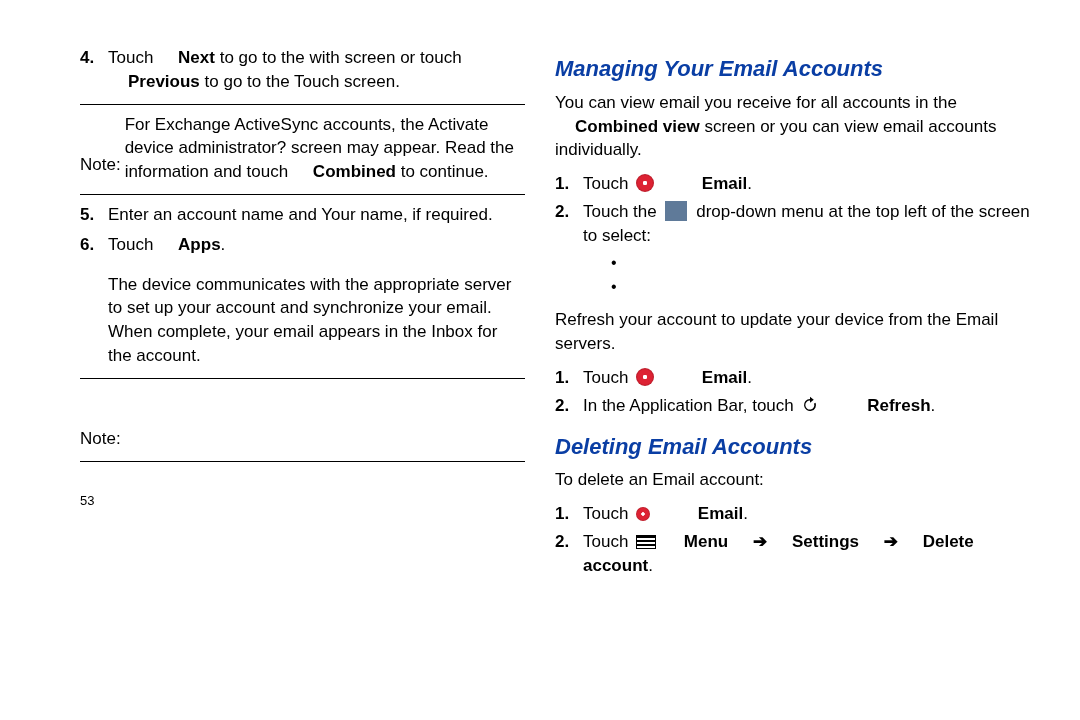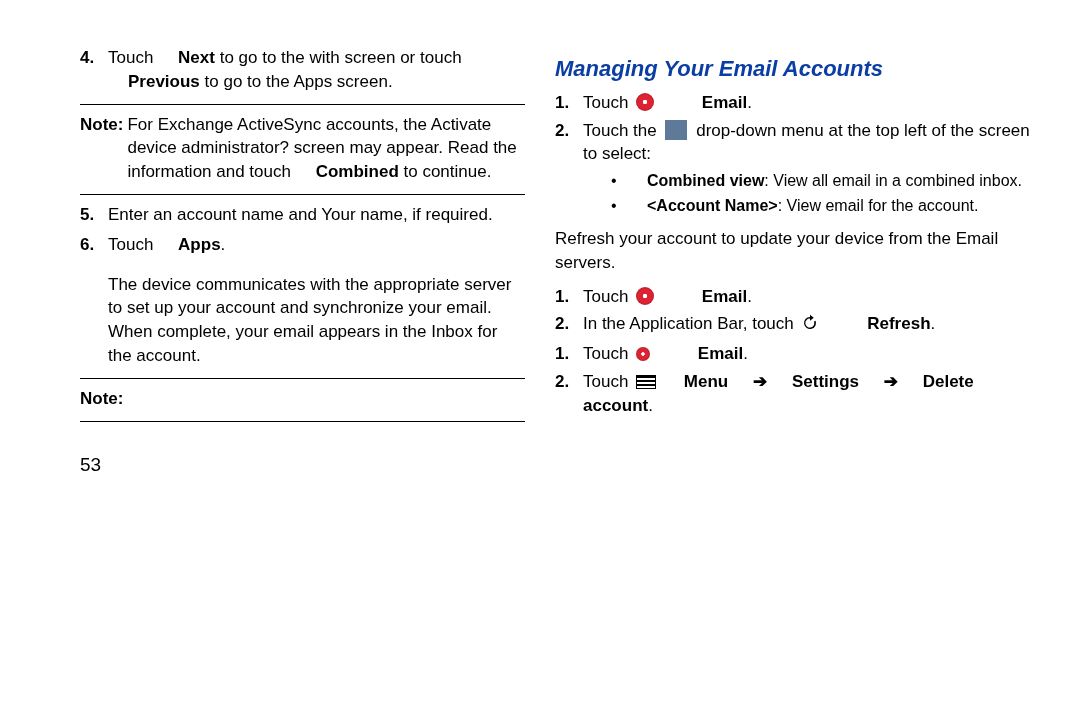--- a/index.html
+++ b/index.html
@@ -67,28 +67,29 @@
   .note-sep {
     border: none;
     border-top: 1.5px solid #000;
     margin: 10px 0 8px 40px;
   }
   .note-row {
     display: flex;
     margin: 0 0 0 40px;
   }
   .note-row .lbl {
-    font-weight: 700;
+    font-weight: 400;
     flex-shrink: 0;
     margin-right: 4px;
+    margin-top: 40px;
   }
   .note-row .body { flex: 1; }
   .pagenum {
     margin: 30px 0 0 40px;
-    font-size: 19px;
+    font-size: 13px;
   }
   
   .ico-email {
     display: inline-block;
     width: 18px;
     height: 18px;
     border-radius: 50%;
     background: radial-gradient(circle, #fff 15%, #d23 20%, #d23 55%, #7a0f17 95%);
     vertical-align: -3px;
     margin: 0 3px;
@@ -141,21 +142,21 @@
 <body>
 
 <div class="page">
 
   <div class="col">
 
     <div class="ol-block">
       <div class="li">
         <div class="num">4.</div>
         <div class="body">
-          <span>Touch </span><span class="b">Next</span><span> to go to the with screen or touch </span><span class="b">Previous</span><span> to go to the Apps screen.</span>
+          <span>Touch </span><span class="b">Next</span><span> to go to the with screen or touch </span><span class="b">Previous</span><span> to go to the Touch screen.</span>
         </div>
       </div>
     </div>
 
     <hr class="note-sep">
     <div class="note-row">
       <div class="lbl">Note:</div>
       <div class="body">
         <span>For Exchange ActiveSync accounts, the Activate device administrator? screen may appear. Read the information and touch </span><span class="b">Combined</span><span> to continue.</span>
       </div>
@@ -184,44 +185,45 @@
       <div class="lbl">Note:</div>
     </div>
     <hr class="note-sep">
 
     <div class="pagenum">53</div>
   </div>
 
   <div class="col">
 
     <div class="heading">Managing Your Email Accounts</div>
+    <div class="para-right">
+      <span>You can view email you receive for all accounts in the </span><span class="b">Combined view</span><span> screen or you can view email accounts individually.</span>
+    </div>
 
     <div class="ol-block-right">
       <div class="li">
         <div class="num">1.</div>
         <div class="body">
           <span>Touch </span>
           <span class="ico-email"></span>
           <span class="b"> </span><span class="b">Email</span><span>.</span>
         </div>
       </div>
       <div class="li">
         <div class="num">2.</div>
         <div class="body">
           <span>Touch the </span>
           <span class="ico-dropdown"></span>
           <span> drop-down menu at the top left of the screen to select:</span>
           <div class="bullet-block">
             <div class="bullet">
                 <div class="dot">•</div>
-                <div><span class="b">Combined view</span><span>: View all email in a combined inbox.</span></div>
               </div>
             <div class="bullet">
                 <div class="dot">•</div>
-                <div><span class="b">&lt;Account Name&gt;</span><span>: View email for the account.</span></div>
               </div>
           </div>
         </div>
       </div>
     </div>
 
     <div class="para-right">Refresh your account to update your device from the Email servers.</div>
     <div class="ol-block-right">
       <div class="li">
         <div class="num">1.</div>
@@ -238,20 +240,22 @@
           <span class="ico-refresh">
             <svg viewBox="0 0 24 24">
                 <path fill="#000" d="M12 4a8 8 0 1 0 7.4 4.9l-2 1A6 6 0 1 1 12 6v3l5-4-5-4v3z"></path>
               </svg>
           </span>
           <span class="b"> </span><span class="b">Refresh</span><span>.</span>
         </div>
       </div>
     </div>
 
+    <div class="heading">Deleting Email Accounts</div>
+    <div class="para-right">To delete an Email account:</div>
     <div class="ol-block-right">
       <div class="li">
         <div class="num">1.</div>
         <div class="body">
           <span>Touch </span>
           <span class="ico-email-sm"></span>
           <span class="b"> </span><span class="b">Email</span><span>.</span>
         </div>
       </div>
       <div class="li">

